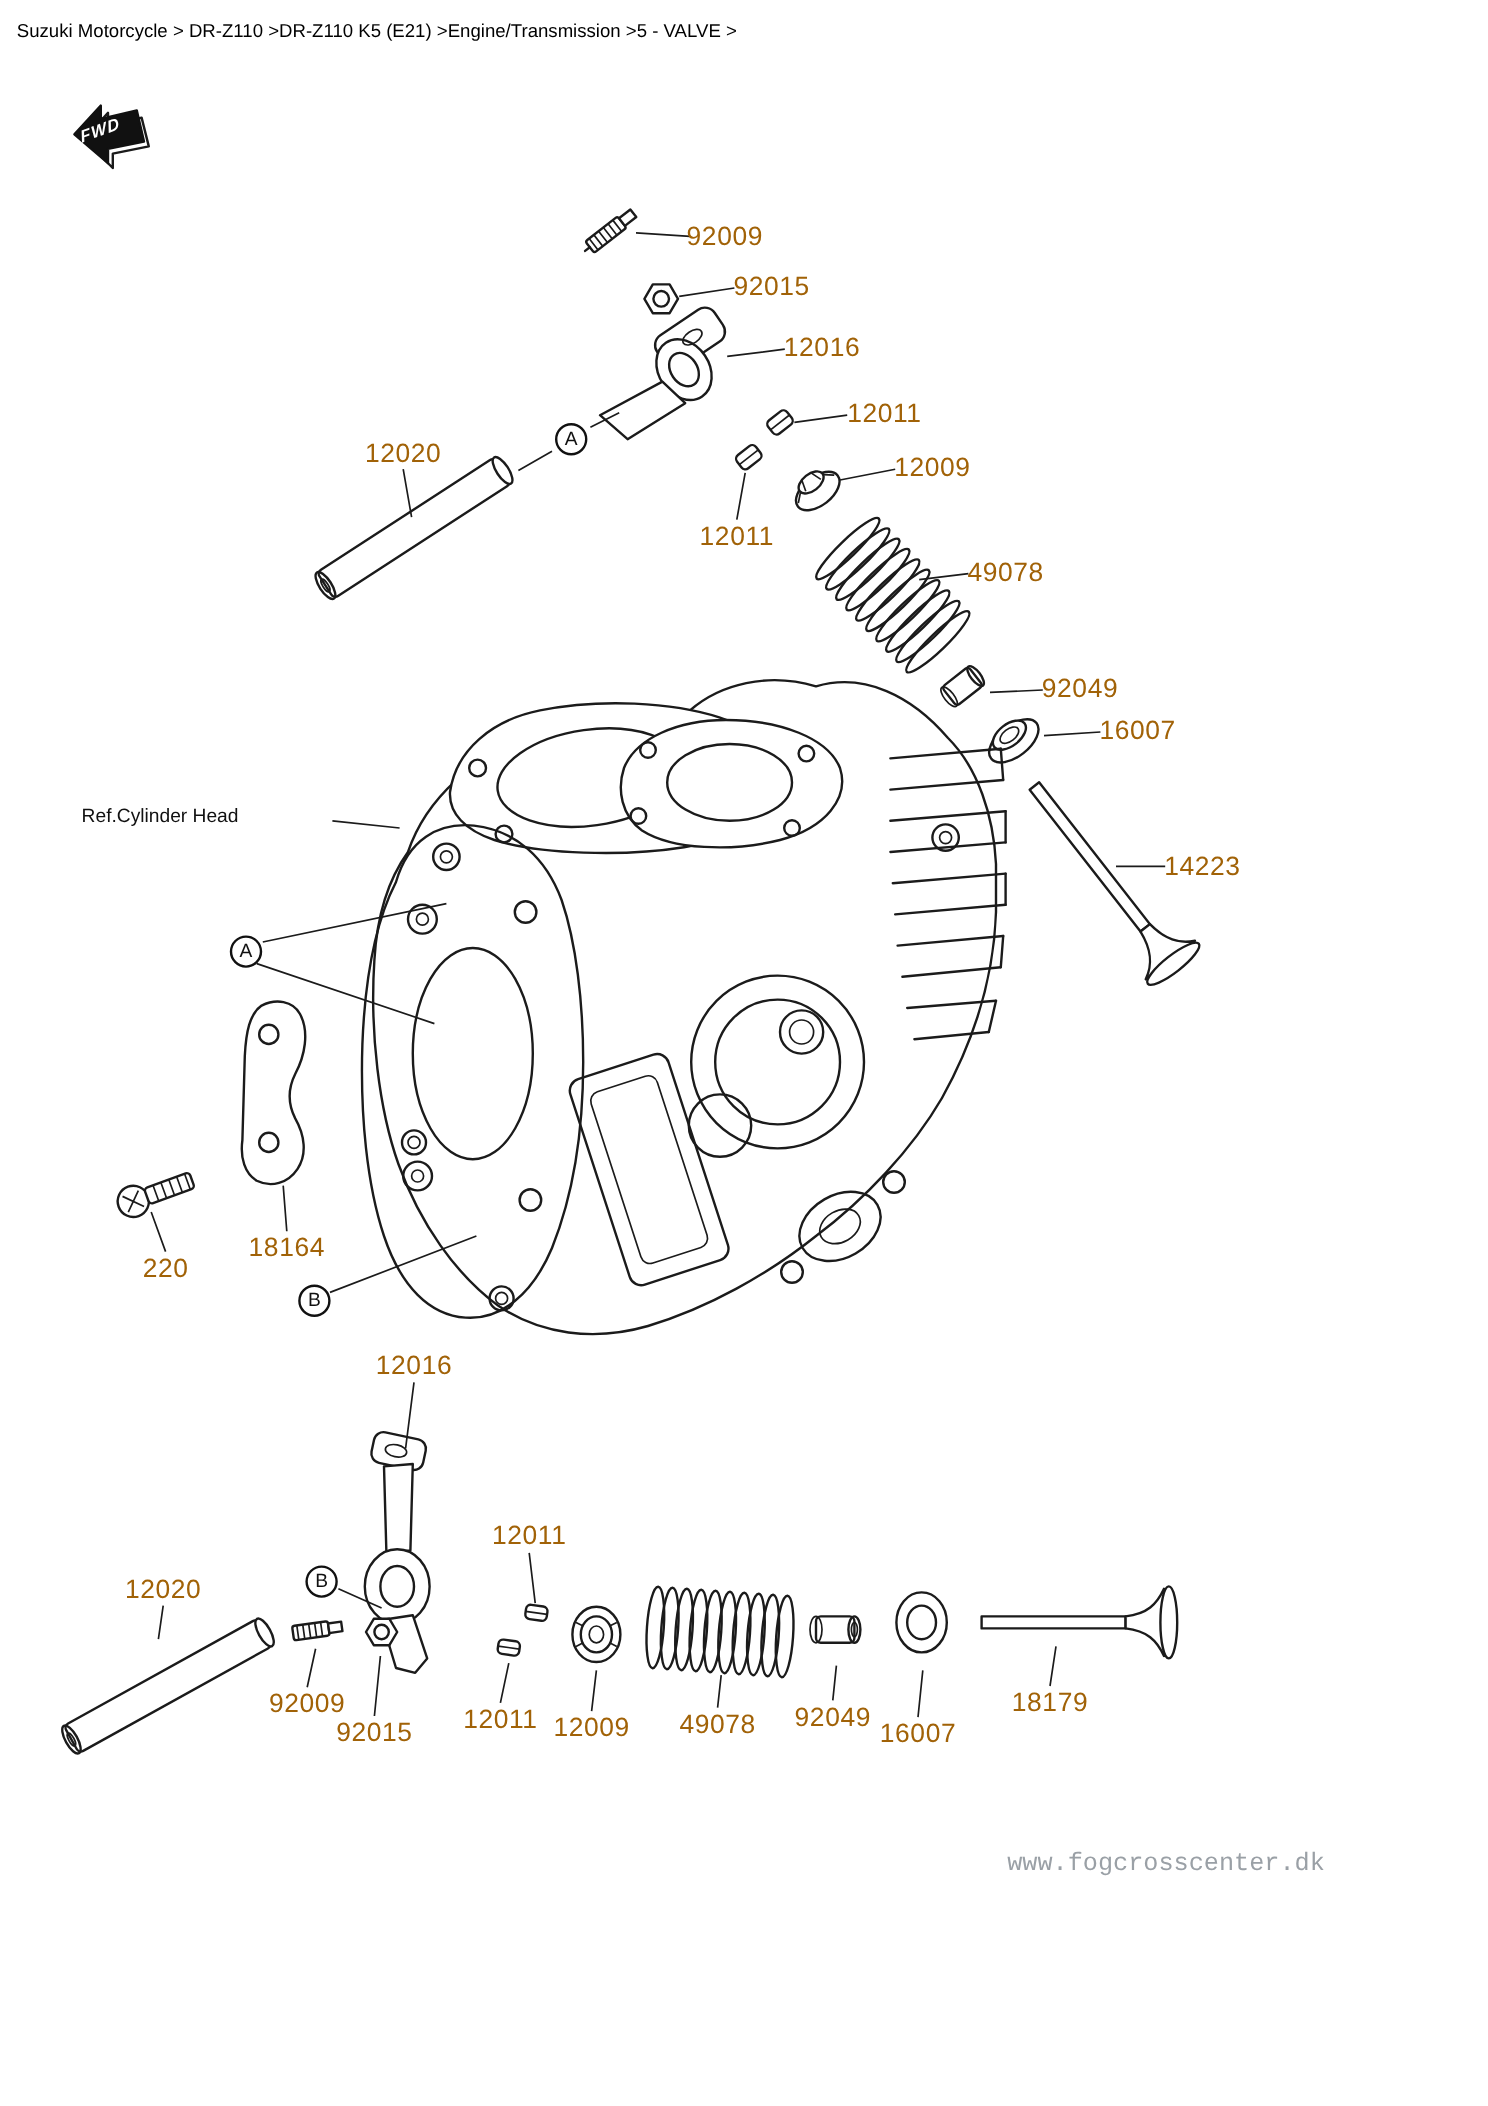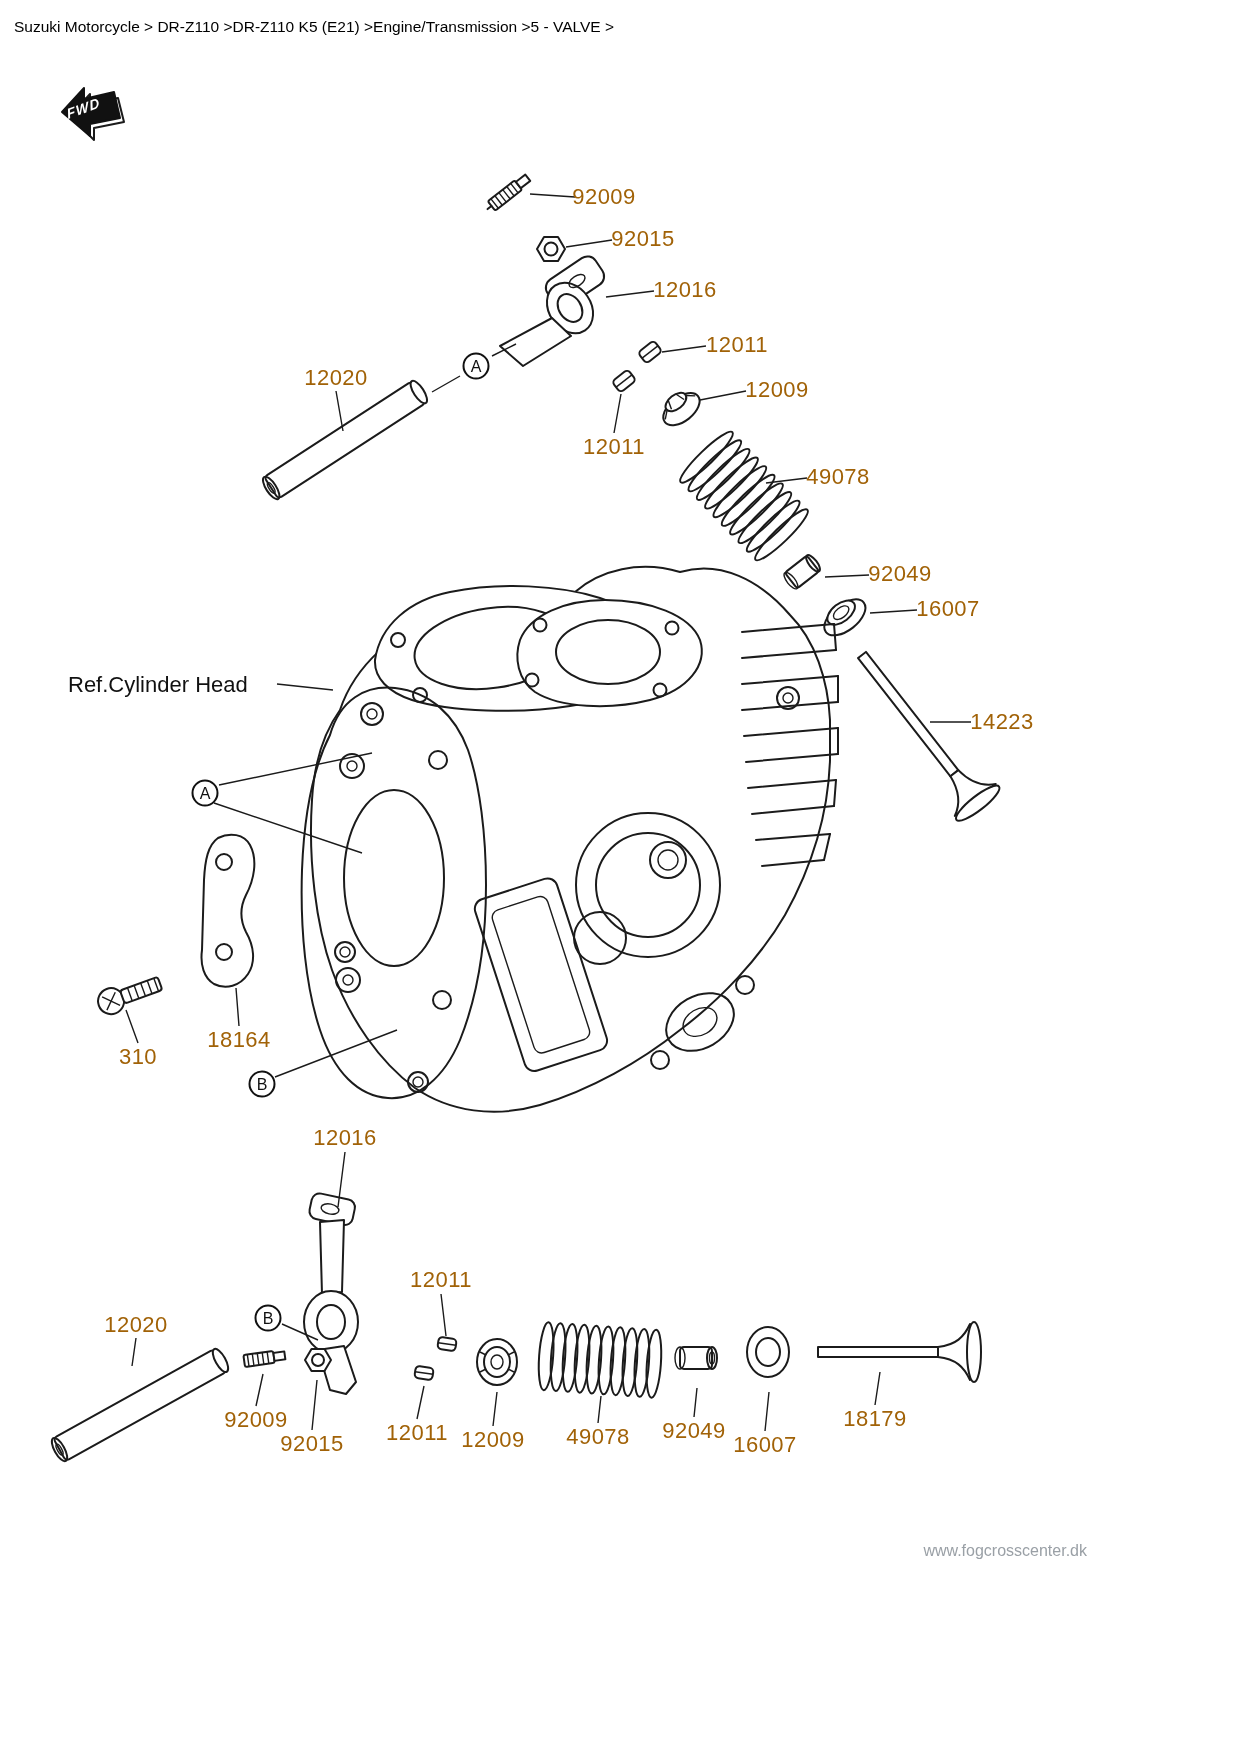--- a/index.html
+++ b/index.html
@@ -1,25 +1,25 @@
 <!DOCTYPE html>
 <html><head>
 <meta charset="utf-8">
 <style>
   html,body{margin:0;padding:0;background:#fff;}
   #canvas{position:relative;width:1108px;height:1755px;background:#fff;overflow:hidden;
           font-family:"Liberation Sans", sans-serif;color:#111;}
   .breadcrumb{position:absolute;left:14px;top:18px;font-size:15.5px;color:#000;white-space:nowrap;}
   .callout{position:absolute;transform:translate(-50%,-50%);font-size:22px;color:#a16207;
            white-space:nowrap;letter-spacing:.5px;}
-  .ref-label{position:absolute;font-size:22px;color:#111;white-space:nowrap;}
+  .ref-label{position:absolute;font-size:16px;color:#111;white-space:nowrap;}
   .marker{position:absolute;transform:translate(-50%,-50%);width:27px;height:27px;border:2px solid #111;
           border-radius:50%;display:flex;align-items:center;justify-content:center;font-size:16px;
           background:#fff;box-sizing:border-box;}
-  .watermark{position:absolute;right:21px;top:1542px;font-size:16px;color:#9aa0a6;}
+  .watermark{position:absolute;right:4px;top:1542px;font-size:21px;color:#9aa0a6;font-family:Liberation Mono, monospace;}
   .fwd-text{position:absolute;left:66px;top:100px;transform:rotate(-20deg) skewX(-8deg);
             color:#fff;font-weight:bold;font-style:italic;font-size:14px;letter-spacing:1px;}
   svg{position:absolute;left:0;top:0;}
   .ln{stroke:#1b1b1b;stroke-width:2;fill:none;stroke-linecap:round;stroke-linejoin:round;}
   .fw{stroke:#1b1b1b;stroke-width:2;fill:#fff;stroke-linejoin:round;}
   .thin{stroke:#1b1b1b;stroke-width:1.4;fill:none;}
 </style>
 </head>
 <body>
 
@@ -295,21 +295,21 @@
   <div class="callout" style="left:777px;top:390px">12009</div>
   <div class="callout" style="left:336px;top:378px">12020</div>
   <div class="callout" style="left:614px;top:447px">12011</div>
   <div class="callout" style="left:838px;top:477px">49078</div>
   <div class="callout" style="left:900px;top:574px">92049</div>
   <div class="callout" style="left:948px;top:609px">16007</div>
   <div class="callout" style="left:1002px;top:722px">14223</div>
 
   <div class="ref-label" style="left:68px;top:672px">Ref.Cylinder Head</div>
 
-  <div class="callout" style="left:138px;top:1057px">310</div>
+  <div class="callout" style="left:138px;top:1057px">220</div>
   <div class="callout" style="left:239px;top:1040px">18164</div>
   <div class="callout" style="left:345px;top:1138px">12016</div>
   <div class="callout" style="left:136px;top:1325px">12020</div>
   <div class="callout" style="left:441px;top:1280px">12011</div>
   <div class="callout" style="left:256px;top:1420px">92009</div>
   <div class="callout" style="left:312px;top:1444px">92015</div>
   <div class="callout" style="left:417px;top:1433px">12011</div>
   <div class="callout" style="left:493px;top:1440px">12009</div>
   <div class="callout" style="left:598px;top:1437px">49078</div>
   <div class="callout" style="left:694px;top:1431px">92049</div>

